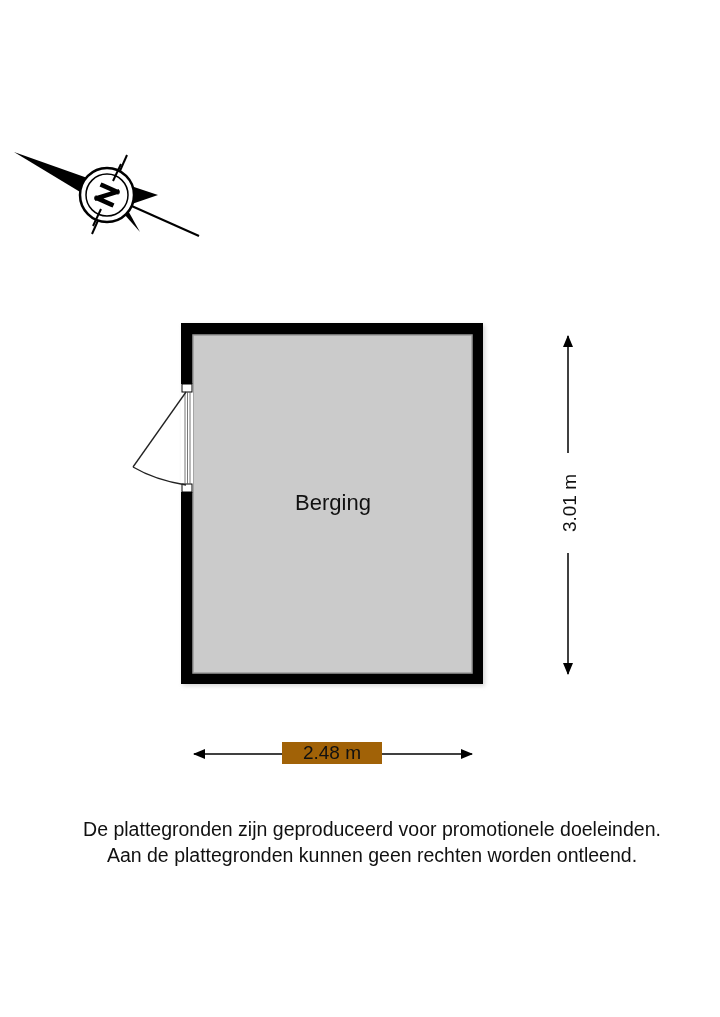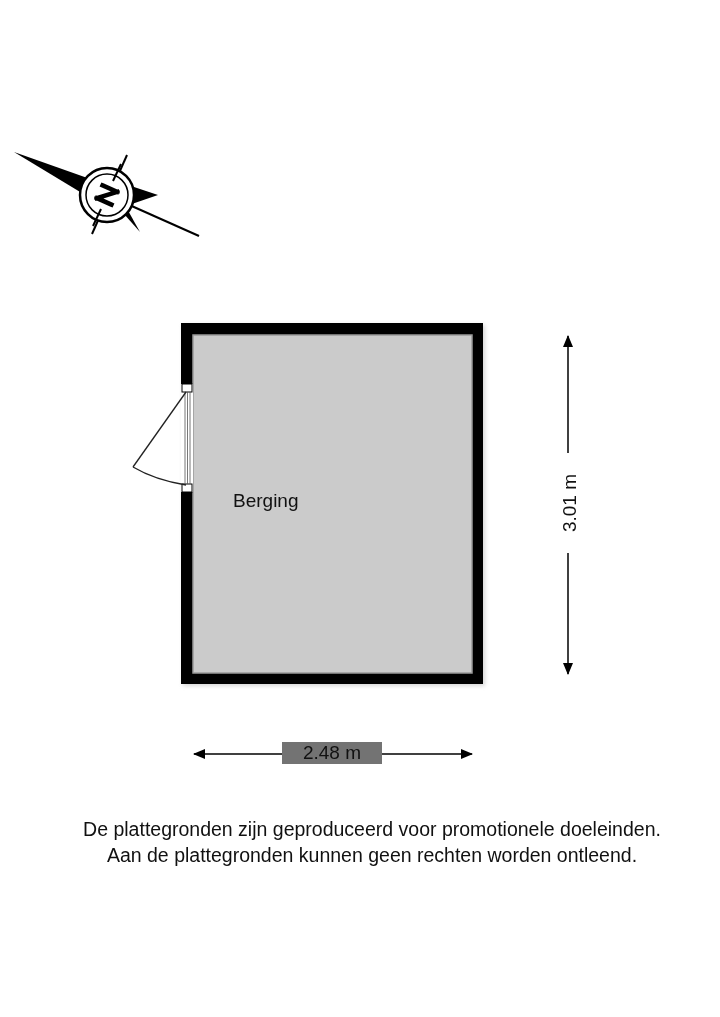--- a/index.html
+++ b/index.html
@@ -1,22 +1,22 @@
 <!DOCTYPE html>
 <html><head>
 <meta charset="utf-8">
 <style>
   html, body { margin: 0; padding: 0; background: #ffffff; }
   body { width: 720px; height: 1017px; position: relative; overflow: hidden;
          font-family: "Liberation Sans", sans-serif; color: #111; }
   #plan { position: absolute; left: 0; top: 0; width: 720px; height: 1017px; }
-  .room-label { position: absolute; left: 233px; top: 490px; width: 200px; 
-                font-size: 19px; color: #111; }
+  .room-label { position: absolute; left: 233px; top: 490px; width: 200px; text-align: center;
+                font-size: 22px; color: #111; }
   .dim-w { position: absolute; left: 282px; top: 742px; width: 100px; text-align: center;
-           font-size: 19px; background: #737373; }
+           font-size: 19px; background: #a16207; }
   .dim-h { position: absolute; left: 520px; top: 492px; width: 100px; text-align: center;
            font-size: 19px; transform: rotate(-90deg); background: #fff; }
   .disclaimer { position: absolute; left: 0; top: 816px; width: 744px; text-align: center;
                 font-size: 19.5px; line-height: 26px; color: #111; }
 </style>
 </head>
 <body>
 
 <svg id="plan" viewBox="0 0 720 1017" xmlns="http://www.w3.org/2000/svg">
   <defs>

